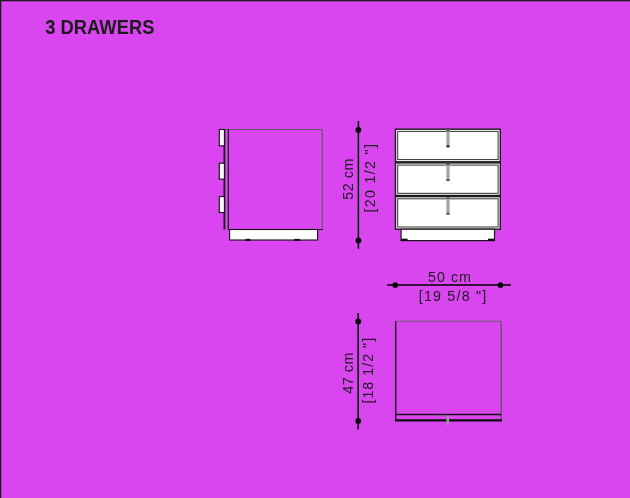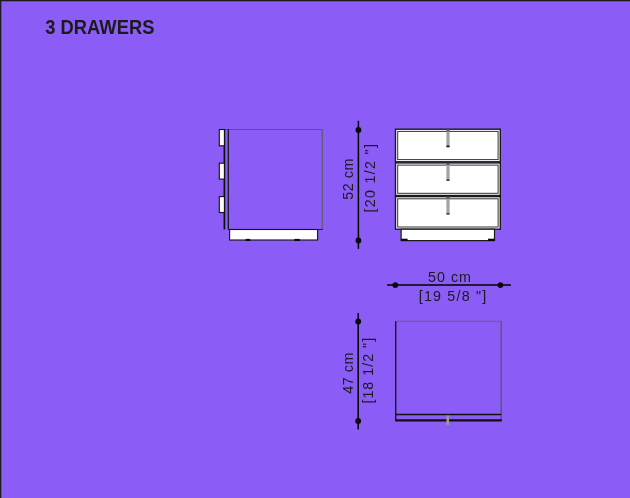--- a/index.html
+++ b/index.html
@@ -1,16 +1,16 @@
 <!DOCTYPE html>
 <html><head>
 <meta charset="utf-8">
 <style>
 html,body{margin:0;padding:0;background:#fff;}
-#page{position:relative;width:630px;height:498px;background:#8b5cf6;overflow:hidden;font-family:"Liberation Sans",sans-serif;}
+#page{position:relative;width:630px;height:498px;background:#d946ef;overflow:hidden;font-family:"Liberation Sans",sans-serif;}
 text{fill:#1b1b1b;font-family:"Liberation Sans",sans-serif;}
 </style>
 </head>
 <body>
 <div id="page">
 <svg width="630" height="498" viewBox="0 0 630 498">
 
 <rect x="0" y="0" width="630" height="1.3" fill="#1c1c1c"></rect>
 
 <rect x="0" y="0" width="1.3" height="498" fill="#1c1c1c"></rect>

